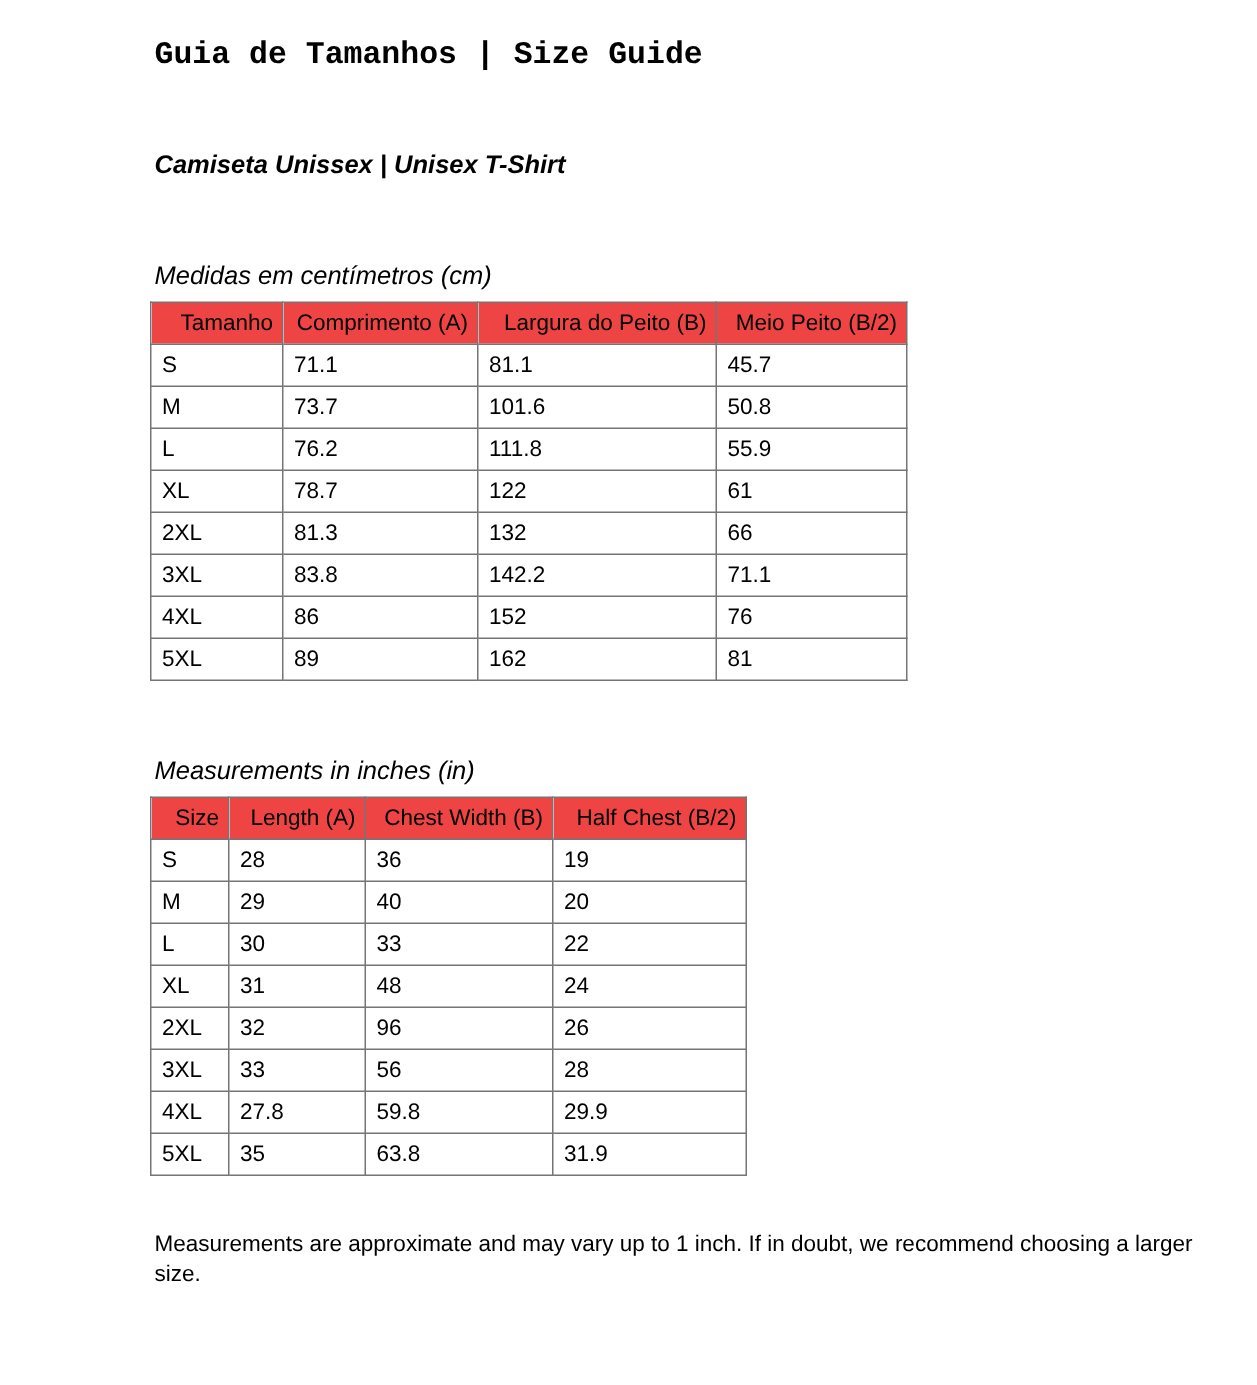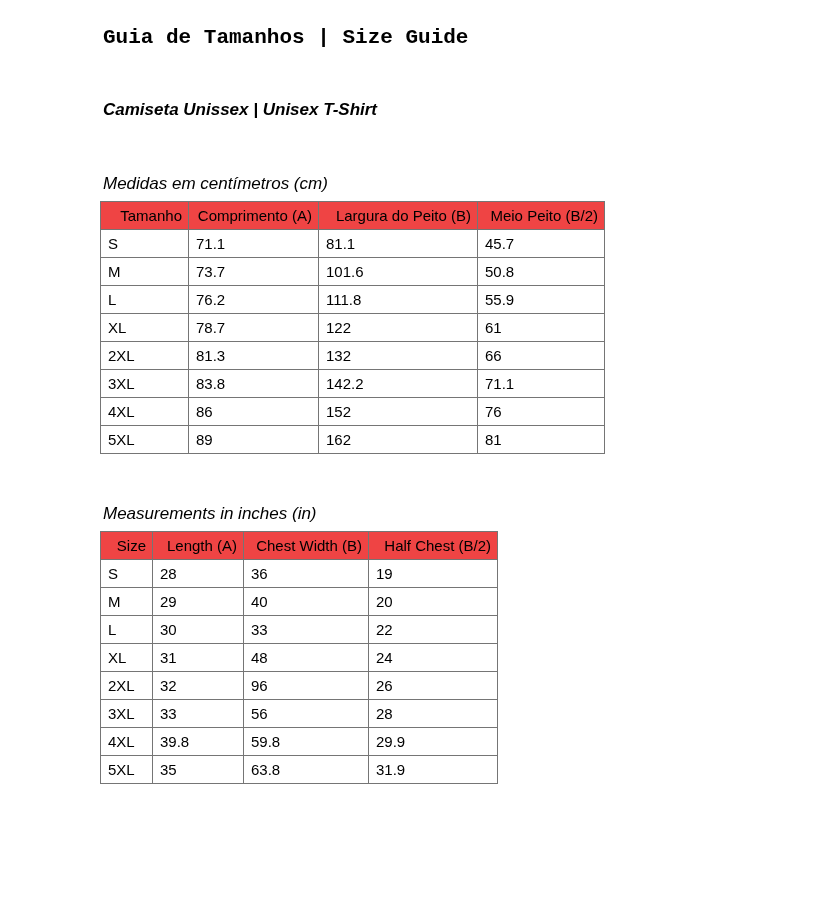--- a/index.html
+++ b/index.html
@@ -206,27 +206,28 @@
         <td>26</td>
       </tr>
       <tr>
         <td>3XL</td>
         <td>33</td>
         <td>56</td>
         <td>28</td>
       </tr>
       <tr>
         <td>4XL</td>
-        <td>39.8</td>
+        <td>27.8</td>
         <td>59.8</td>
         <td>29.9</td>
       </tr>
       <tr>
         <td>5XL</td>
         <td>35</td>
         <td>63.8</td>
         <td>31.9</td>
       </tr>
     </tbody>
 </table>
 
 <div class="footer-notes">
+  <p>Measurements are approximate and may vary up to 1 inch. If in doubt, we recommend choosing a larger size.</p>
 </div>
 
 </body></html>

